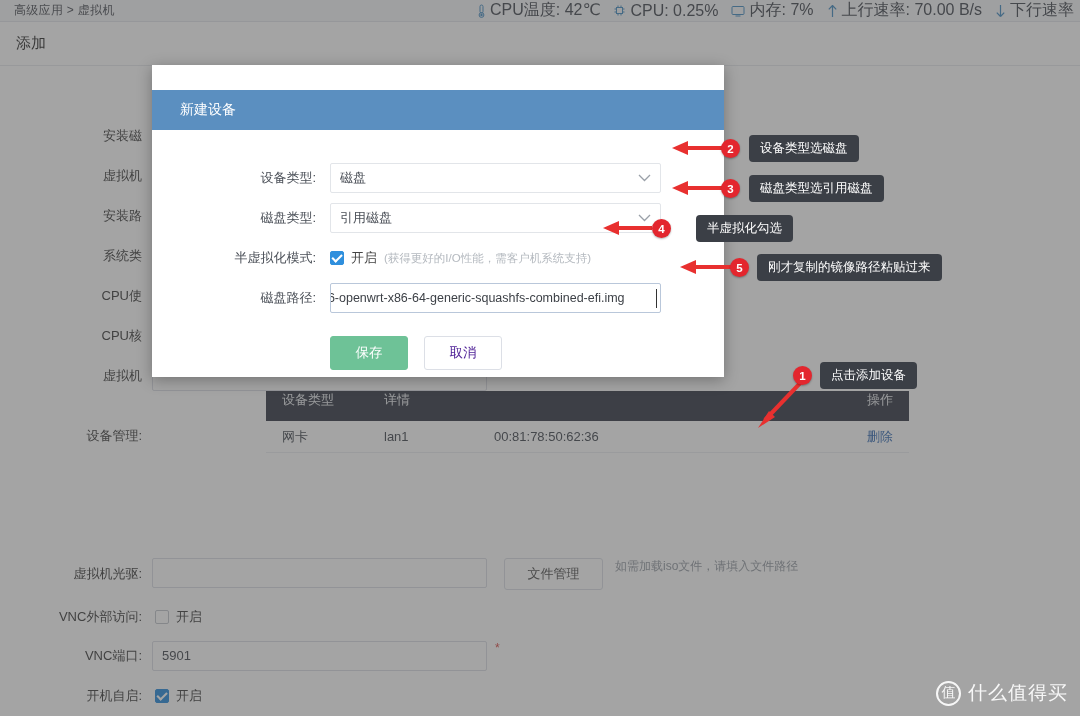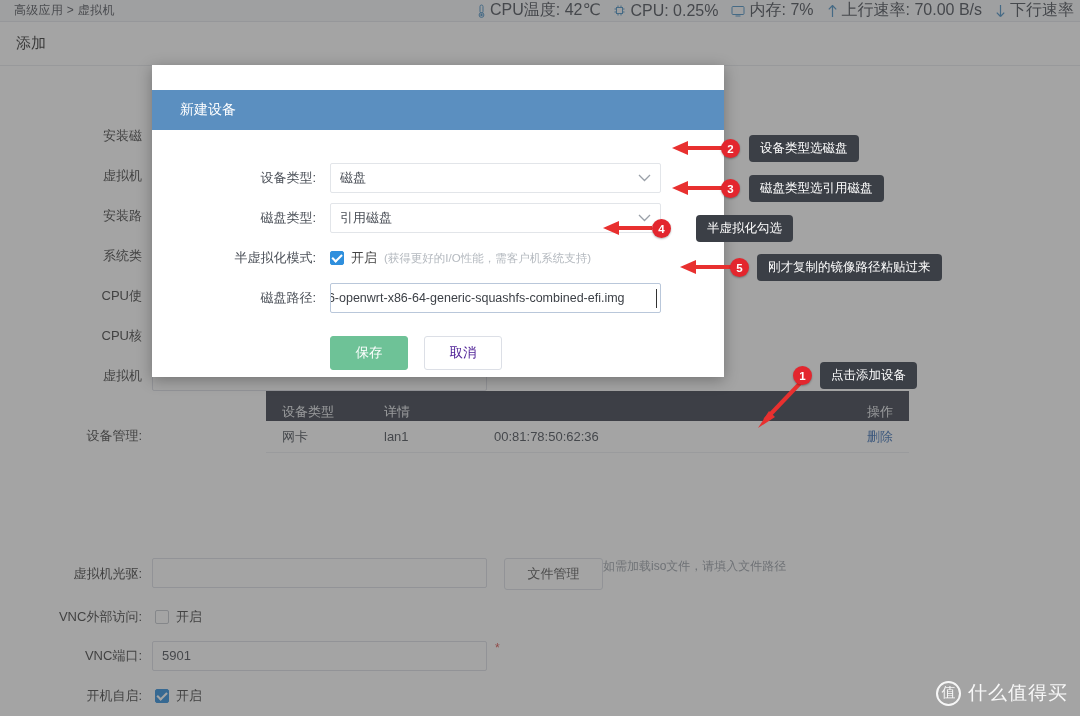--- a/index.html
+++ b/index.html
@@ -43,39 +43,39 @@
     height: 30px; border: 1px solid #dcdfe6; background: #fff; border-radius: 2px;
     font-size: 13px; color: #4b4f56; padding: 0 9px; line-height: 28px;
     display: flex; align-items: center;
   }
   .btn {
     height: 32px; min-width: 66px; padding: 0 16px; border: 1px solid #dcdfe6;
     background: #fff; border-radius: 3px; font-size: 13px; color: #555;
     display: inline-flex; align-items: center; justify-content: center; cursor: pointer;
   }
   .btn.green { background: #55b37e; border-color: #4ea674; color: #fff; }
-  .hint { font-size: 12px; color: #9aa0a8; white-space: nowrap; }
+  .hint { font-size: 12px; color: #9aa0a8; margin-left: 12px; white-space: nowrap; }
   .req { color: #d9534f; font-size: 12px; margin-left: 8px; }
 
   .chk { display: inline-flex; align-items: center; gap: 7px; font-size: 13px; color: #444; }
   .box {
     width: 14px; height: 14px; border: 1px solid #c3c7ce; background: #fff;
     border-radius: 2px; display: inline-flex; align-items: center; justify-content: center;
   }
   .box.on { background: #2f8fdd; border-color: #2f8fdd; }
   .box.on::after {
     content: ""; width: 3.5px; height: 7.5px; border: solid #fff;
     border-width: 0 2px 2px 0; transform: rotate(45deg) translate(-0.5px,-1px);
   }
 
   
   .devtable { position: absolute; left: 266px; top: 391px; width: 643px; }
   .devhead {
     height: 30px; background: #3a3f4b; color: #e8eaee; font-size: 13px;
-    display: flex; align-items: flex-end;
+    display: flex; align-items: flex-start;
   }
   .devrow {
     height: 32px; background: #fff; color: #4a4f57; font-size: 13px;
     display: flex; align-items: center; border-bottom: 1px solid #eceef1;
   }
   .c1 { width: 118px; padding-left: 16px; }
   .c2 { width: 110px; }
   .c3 { flex: 1; }
   .c4 { width: 90px; text-align: right; padding-right: 16px; }
   .dellink { color: #3a6fb5; cursor: pointer; }

